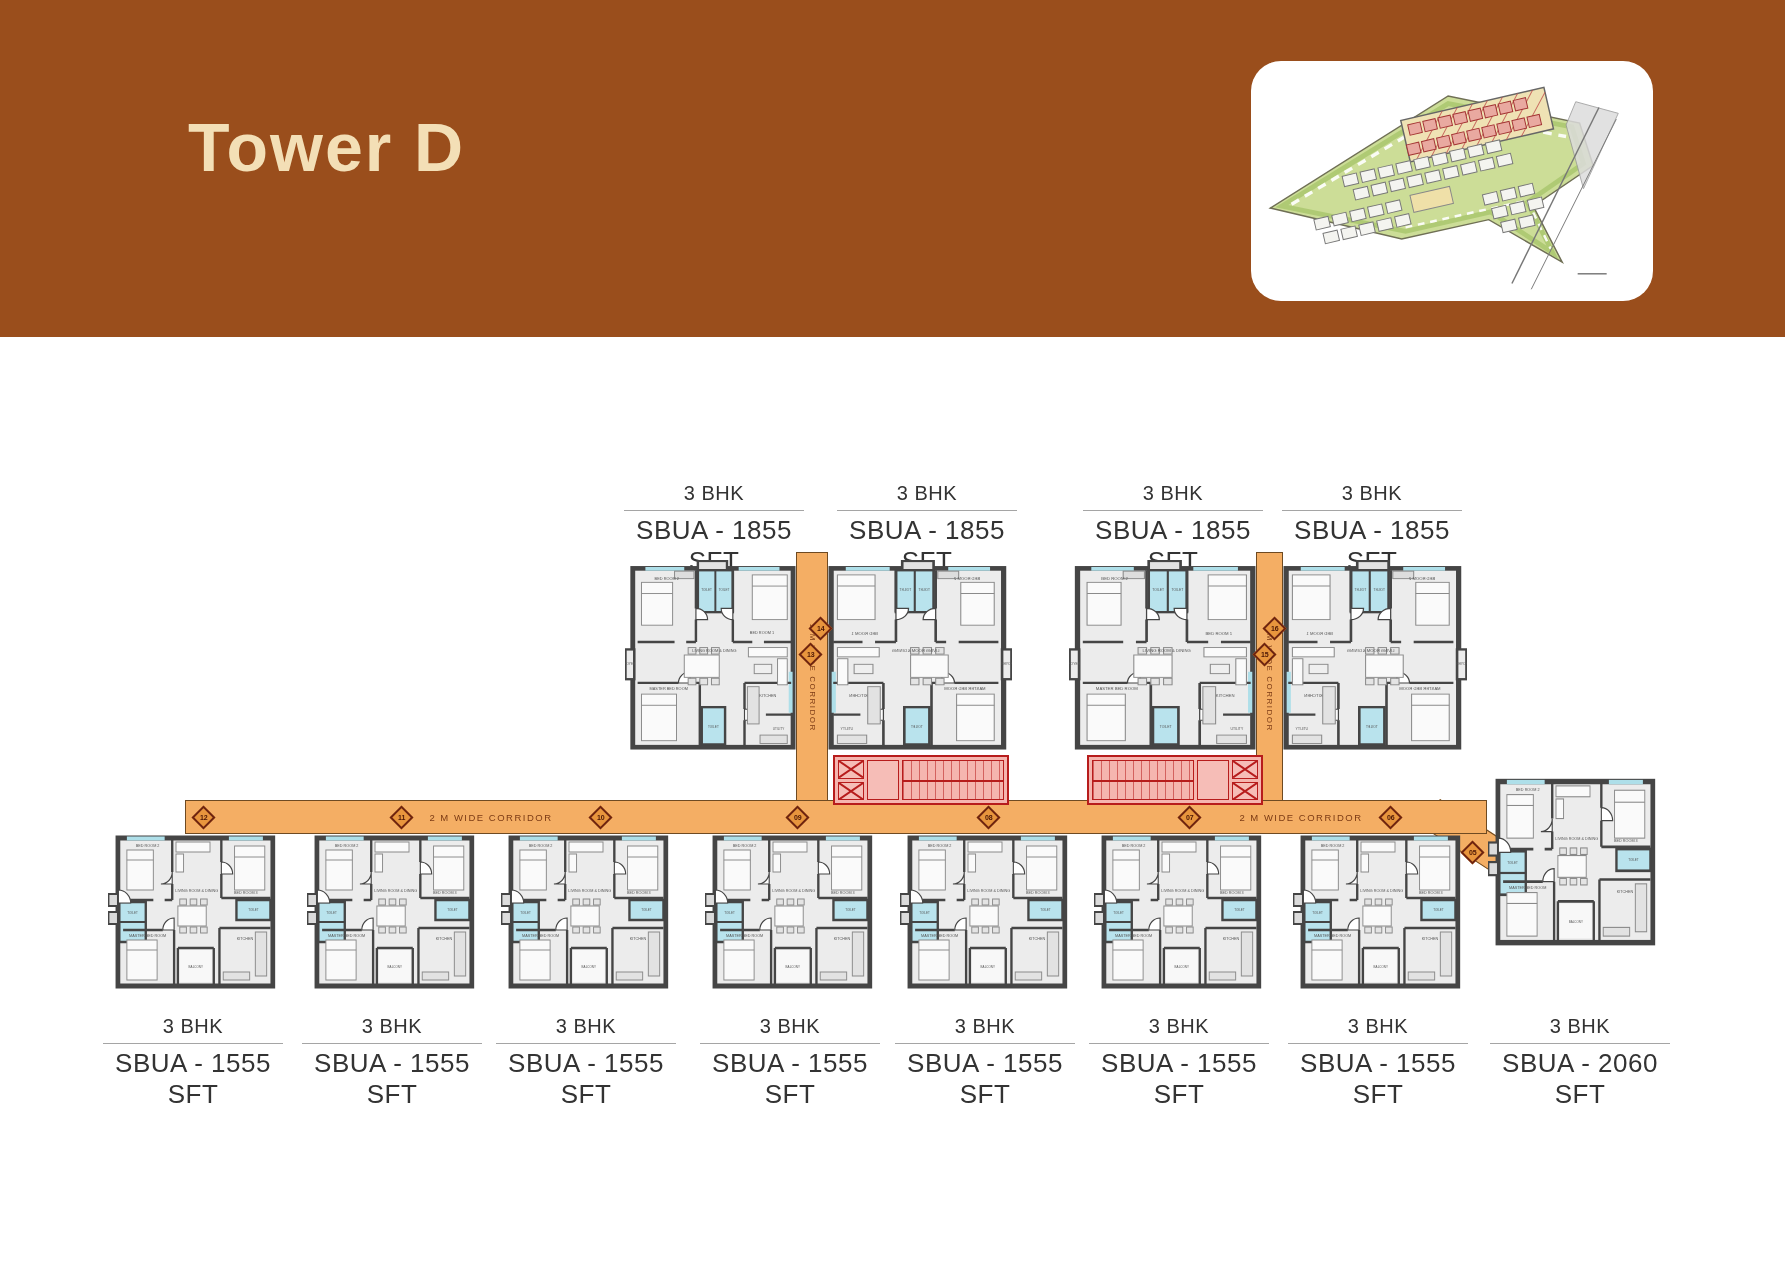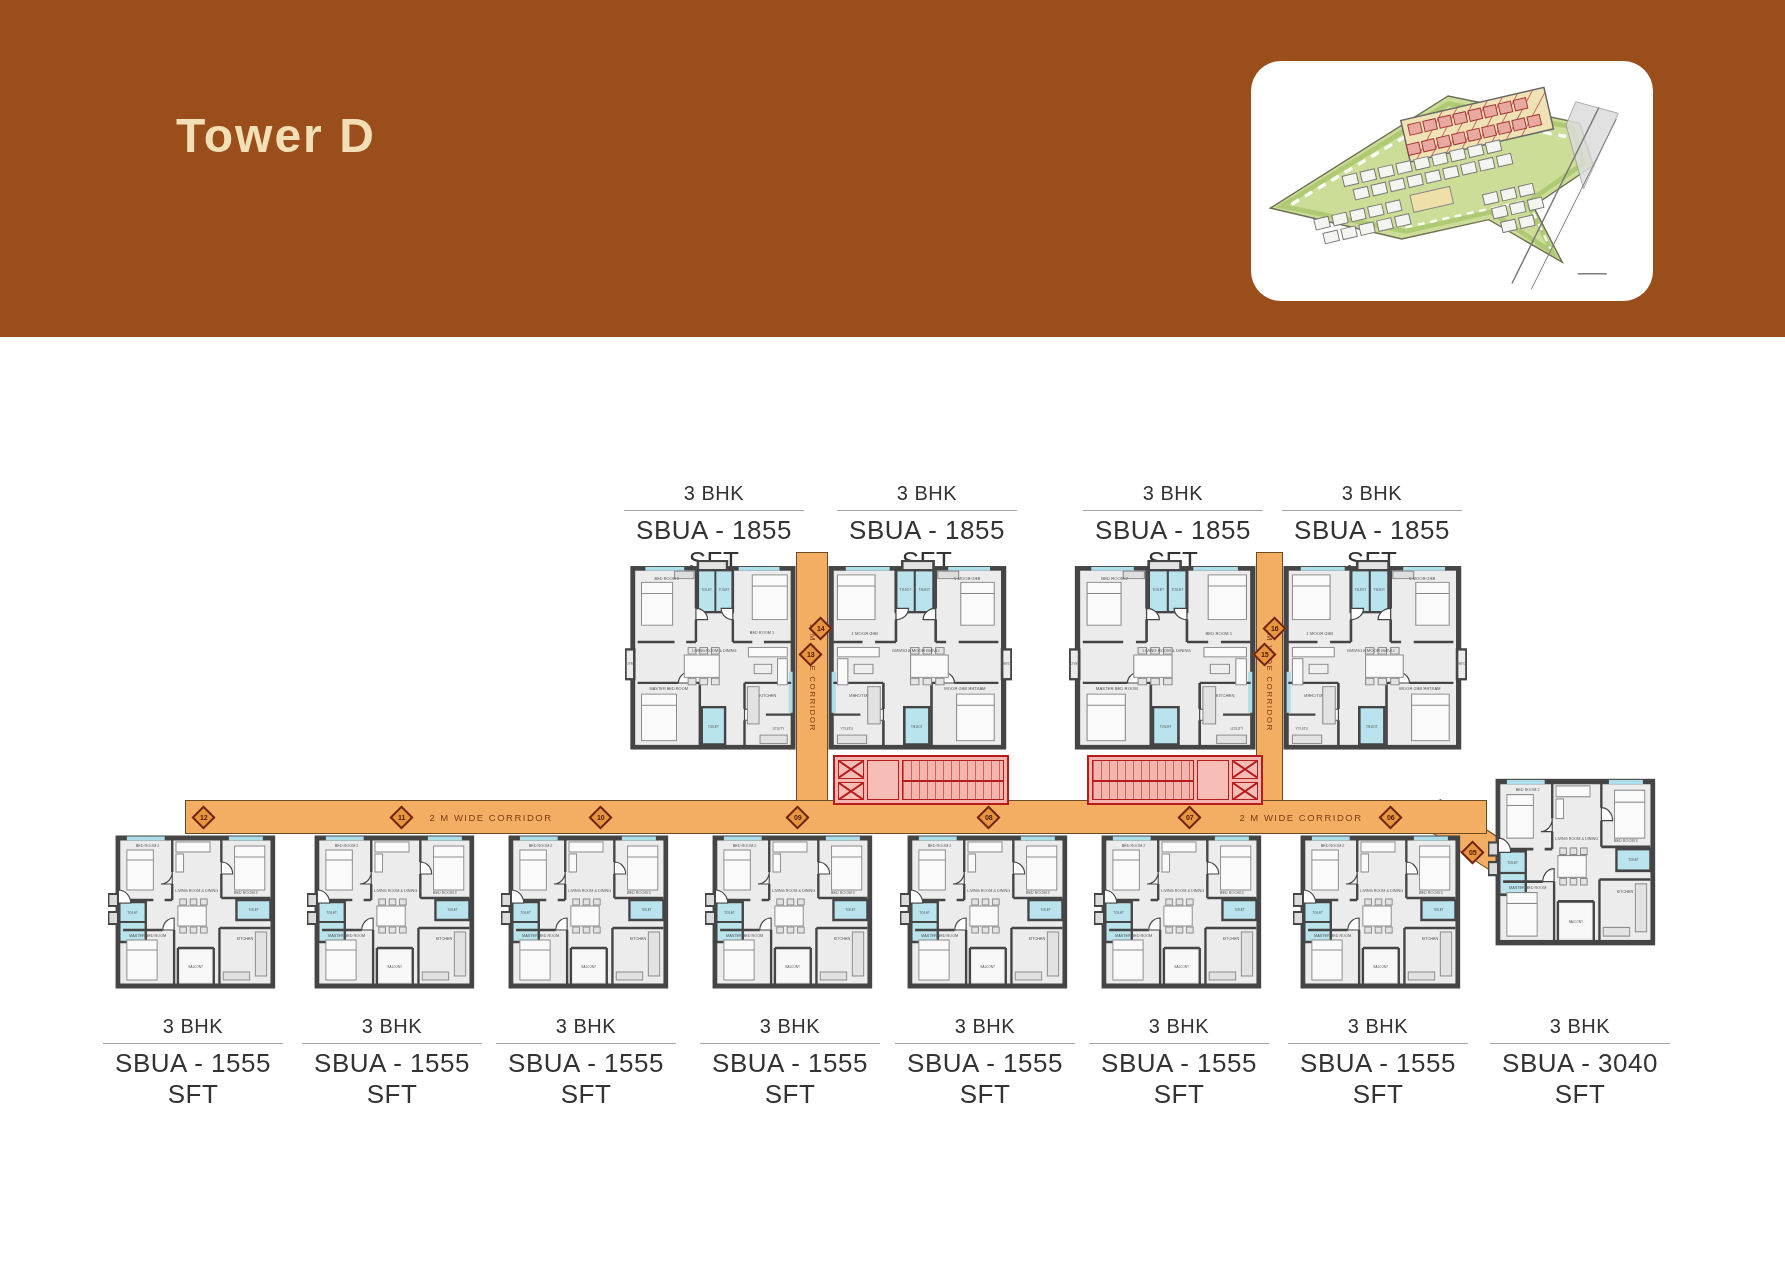--- a/index.html
+++ b/index.html
@@ -1,21 +1,21 @@
 <!DOCTYPE html>
 <html><head>
 <meta charset="utf-8">
 <style>
   html,body{margin:0;padding:0;background:#ffffff;}
   .page{position:relative;width:1785px;height:1262px;background:#ffffff;overflow:hidden;
         font-family:"Liberation Sans",sans-serif;}
 
   
   .header{position:absolute;left:0;top:0;width:1785px;height:337px;background:#9A4E1C;}
-  .title{position:absolute;left:176px;top:108px;font-size:48px;font-weight:700;
+  .title{position:absolute;left:188px;top:108px;font-size:68px;font-weight:700;
          color:#F3DFB6;letter-spacing:2px;}
   .map-card{position:absolute;left:1251px;top:61px;width:402px;height:240px;
             background:#ffffff;border-radius:30px;}
   .map-card svg{position:absolute;left:6px;top:4px;width:390px;height:232px;}
 
   
   .ulabel{position:absolute;width:200px;text-align:center;color:#333;}
   .ultype{font-size:20px;letter-spacing:.5px;}
   .uldiv{height:1px;background:#A5A5A5;margin:5px 10px 4px 10px;}
   .ularea{font-size:26px;letter-spacing:.5px;}
@@ -476,16 +476,16 @@
     <div class="ularea">SBUA - 1555 SFT</div>
   </div>
   <div class="ulabel" style="left:1278px;top:1015px">
     <div class="ultype">3 BHK</div>
     <div class="uldiv"></div>
     <div class="ularea">SBUA - 1555 SFT</div>
   </div>
   <div class="ulabel" style="left:1480px;top:1015px">
     <div class="ultype">3 BHK</div>
     <div class="uldiv"></div>
-    <div class="ularea">SBUA - 3040 SFT</div>
+    <div class="ularea">SBUA - 2060 SFT</div>
   </div>
 
 </div>
 
 </body></html>

